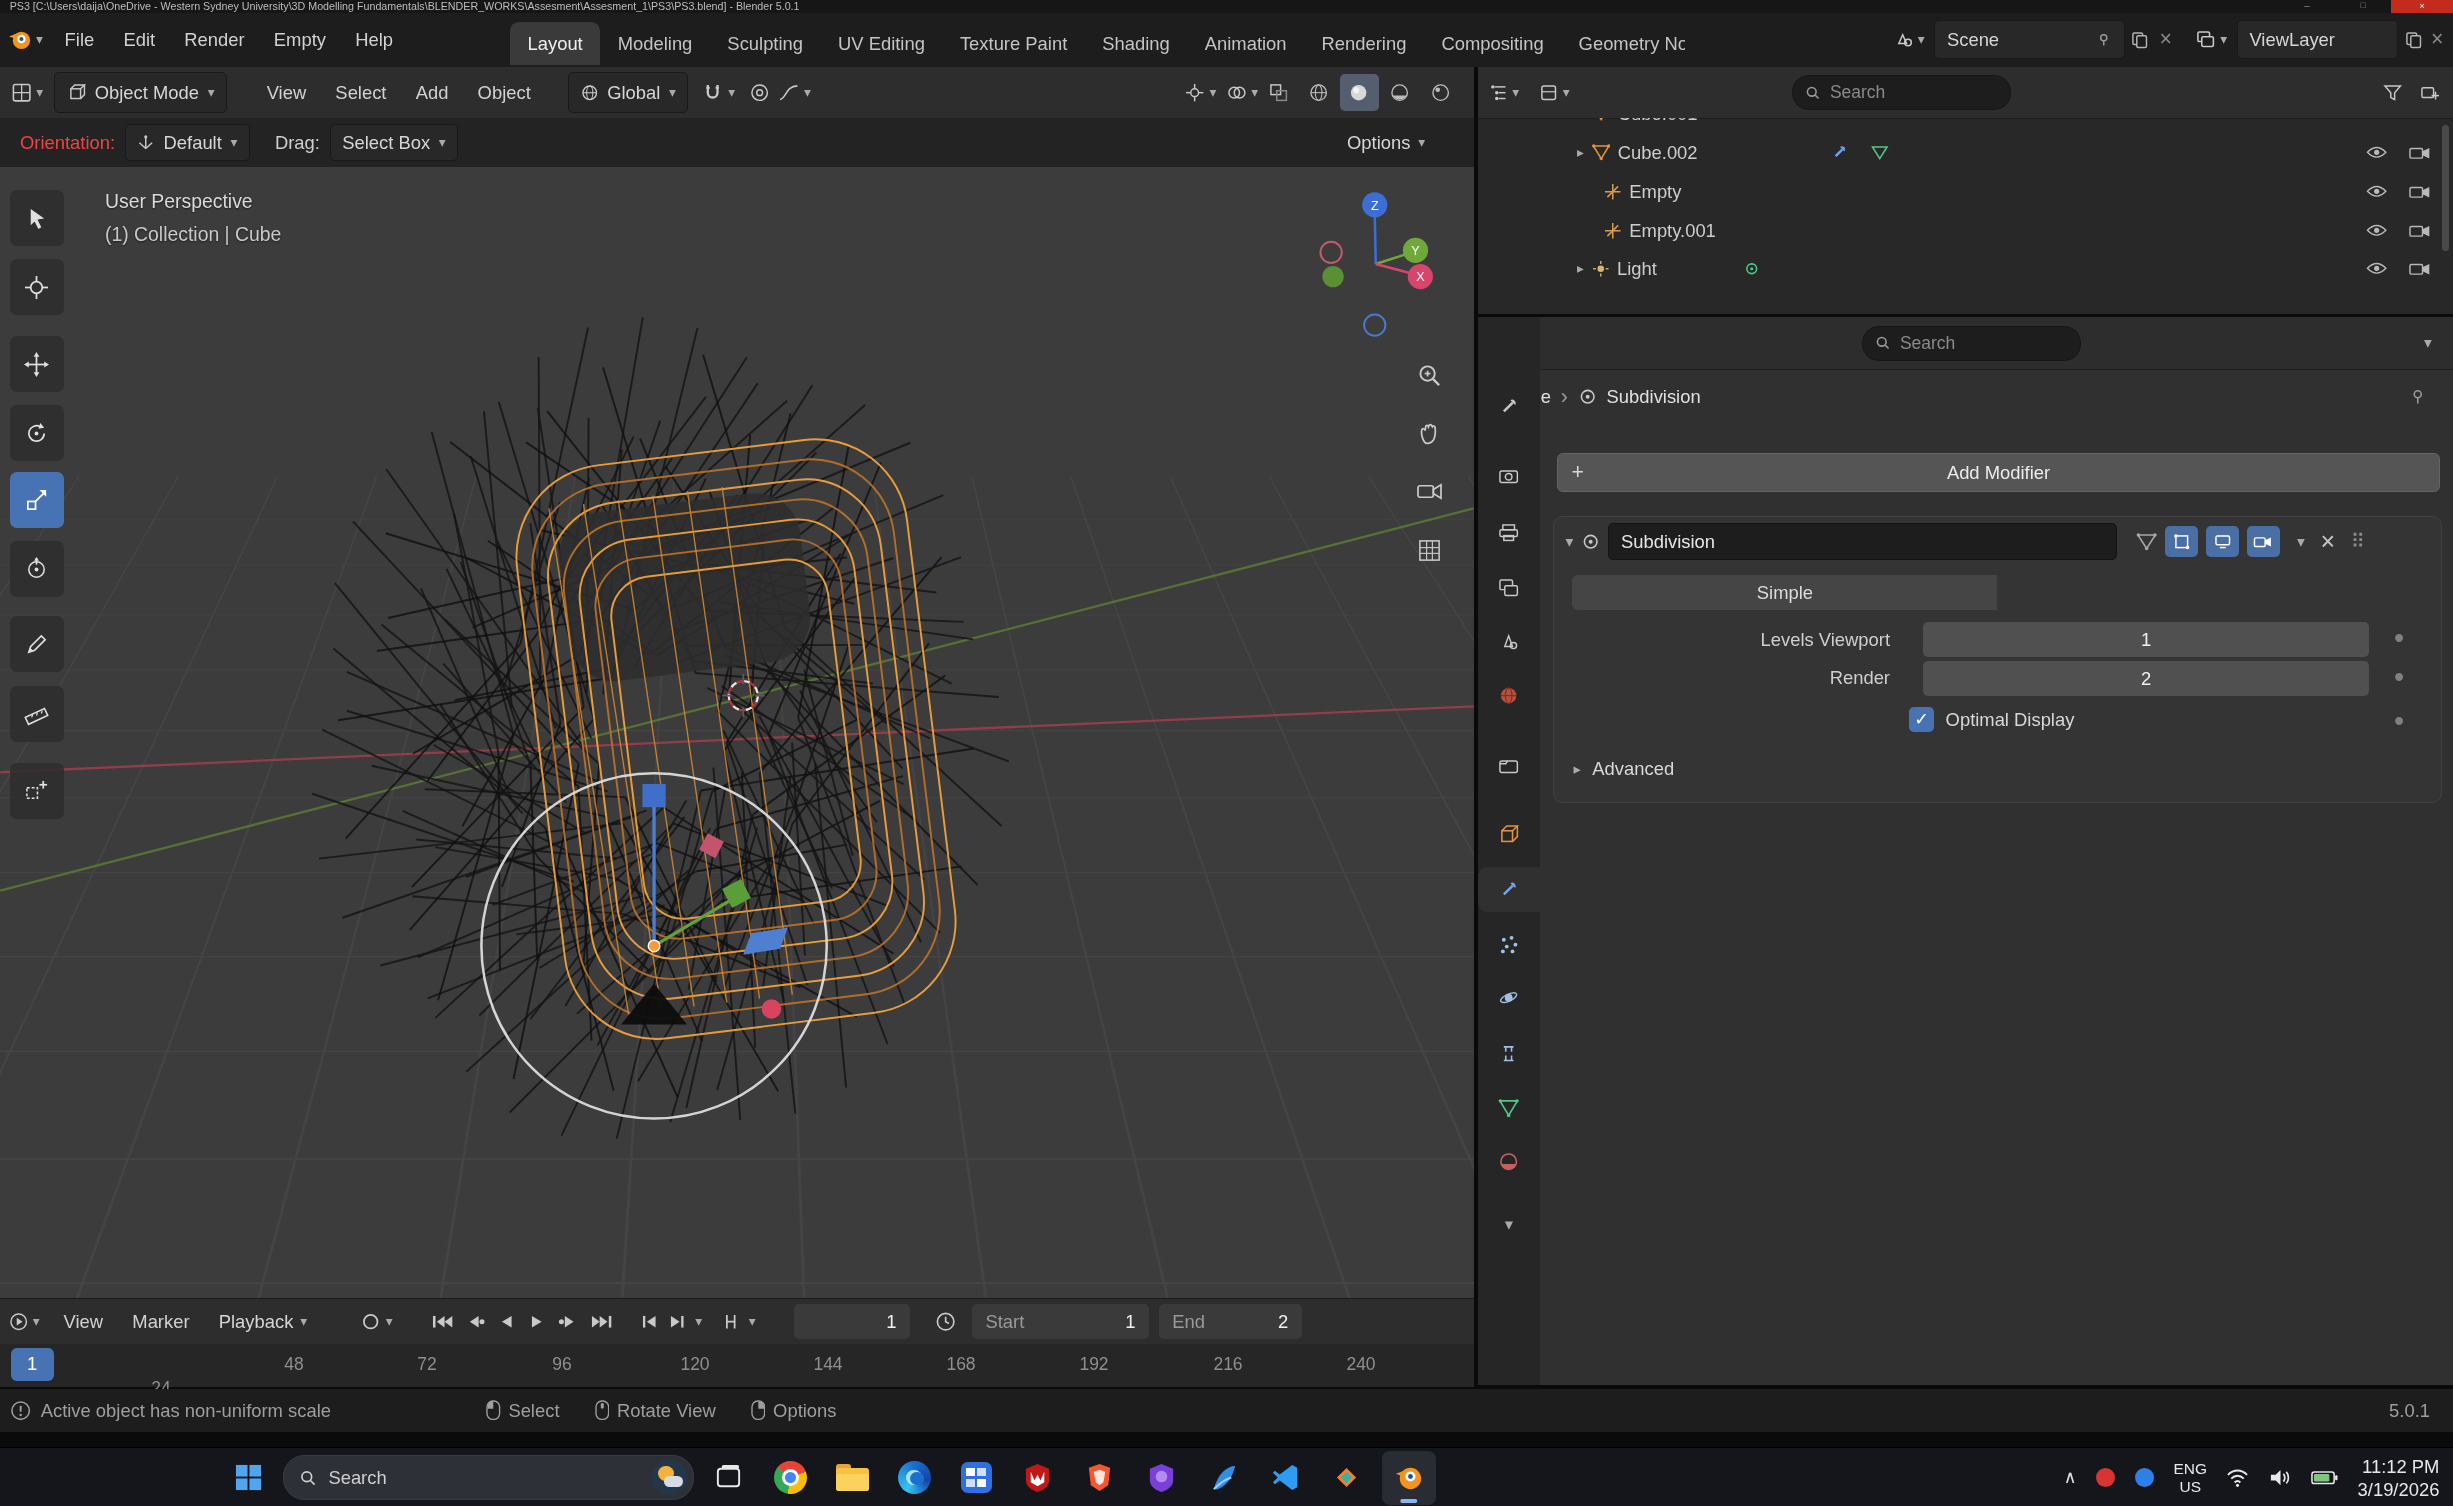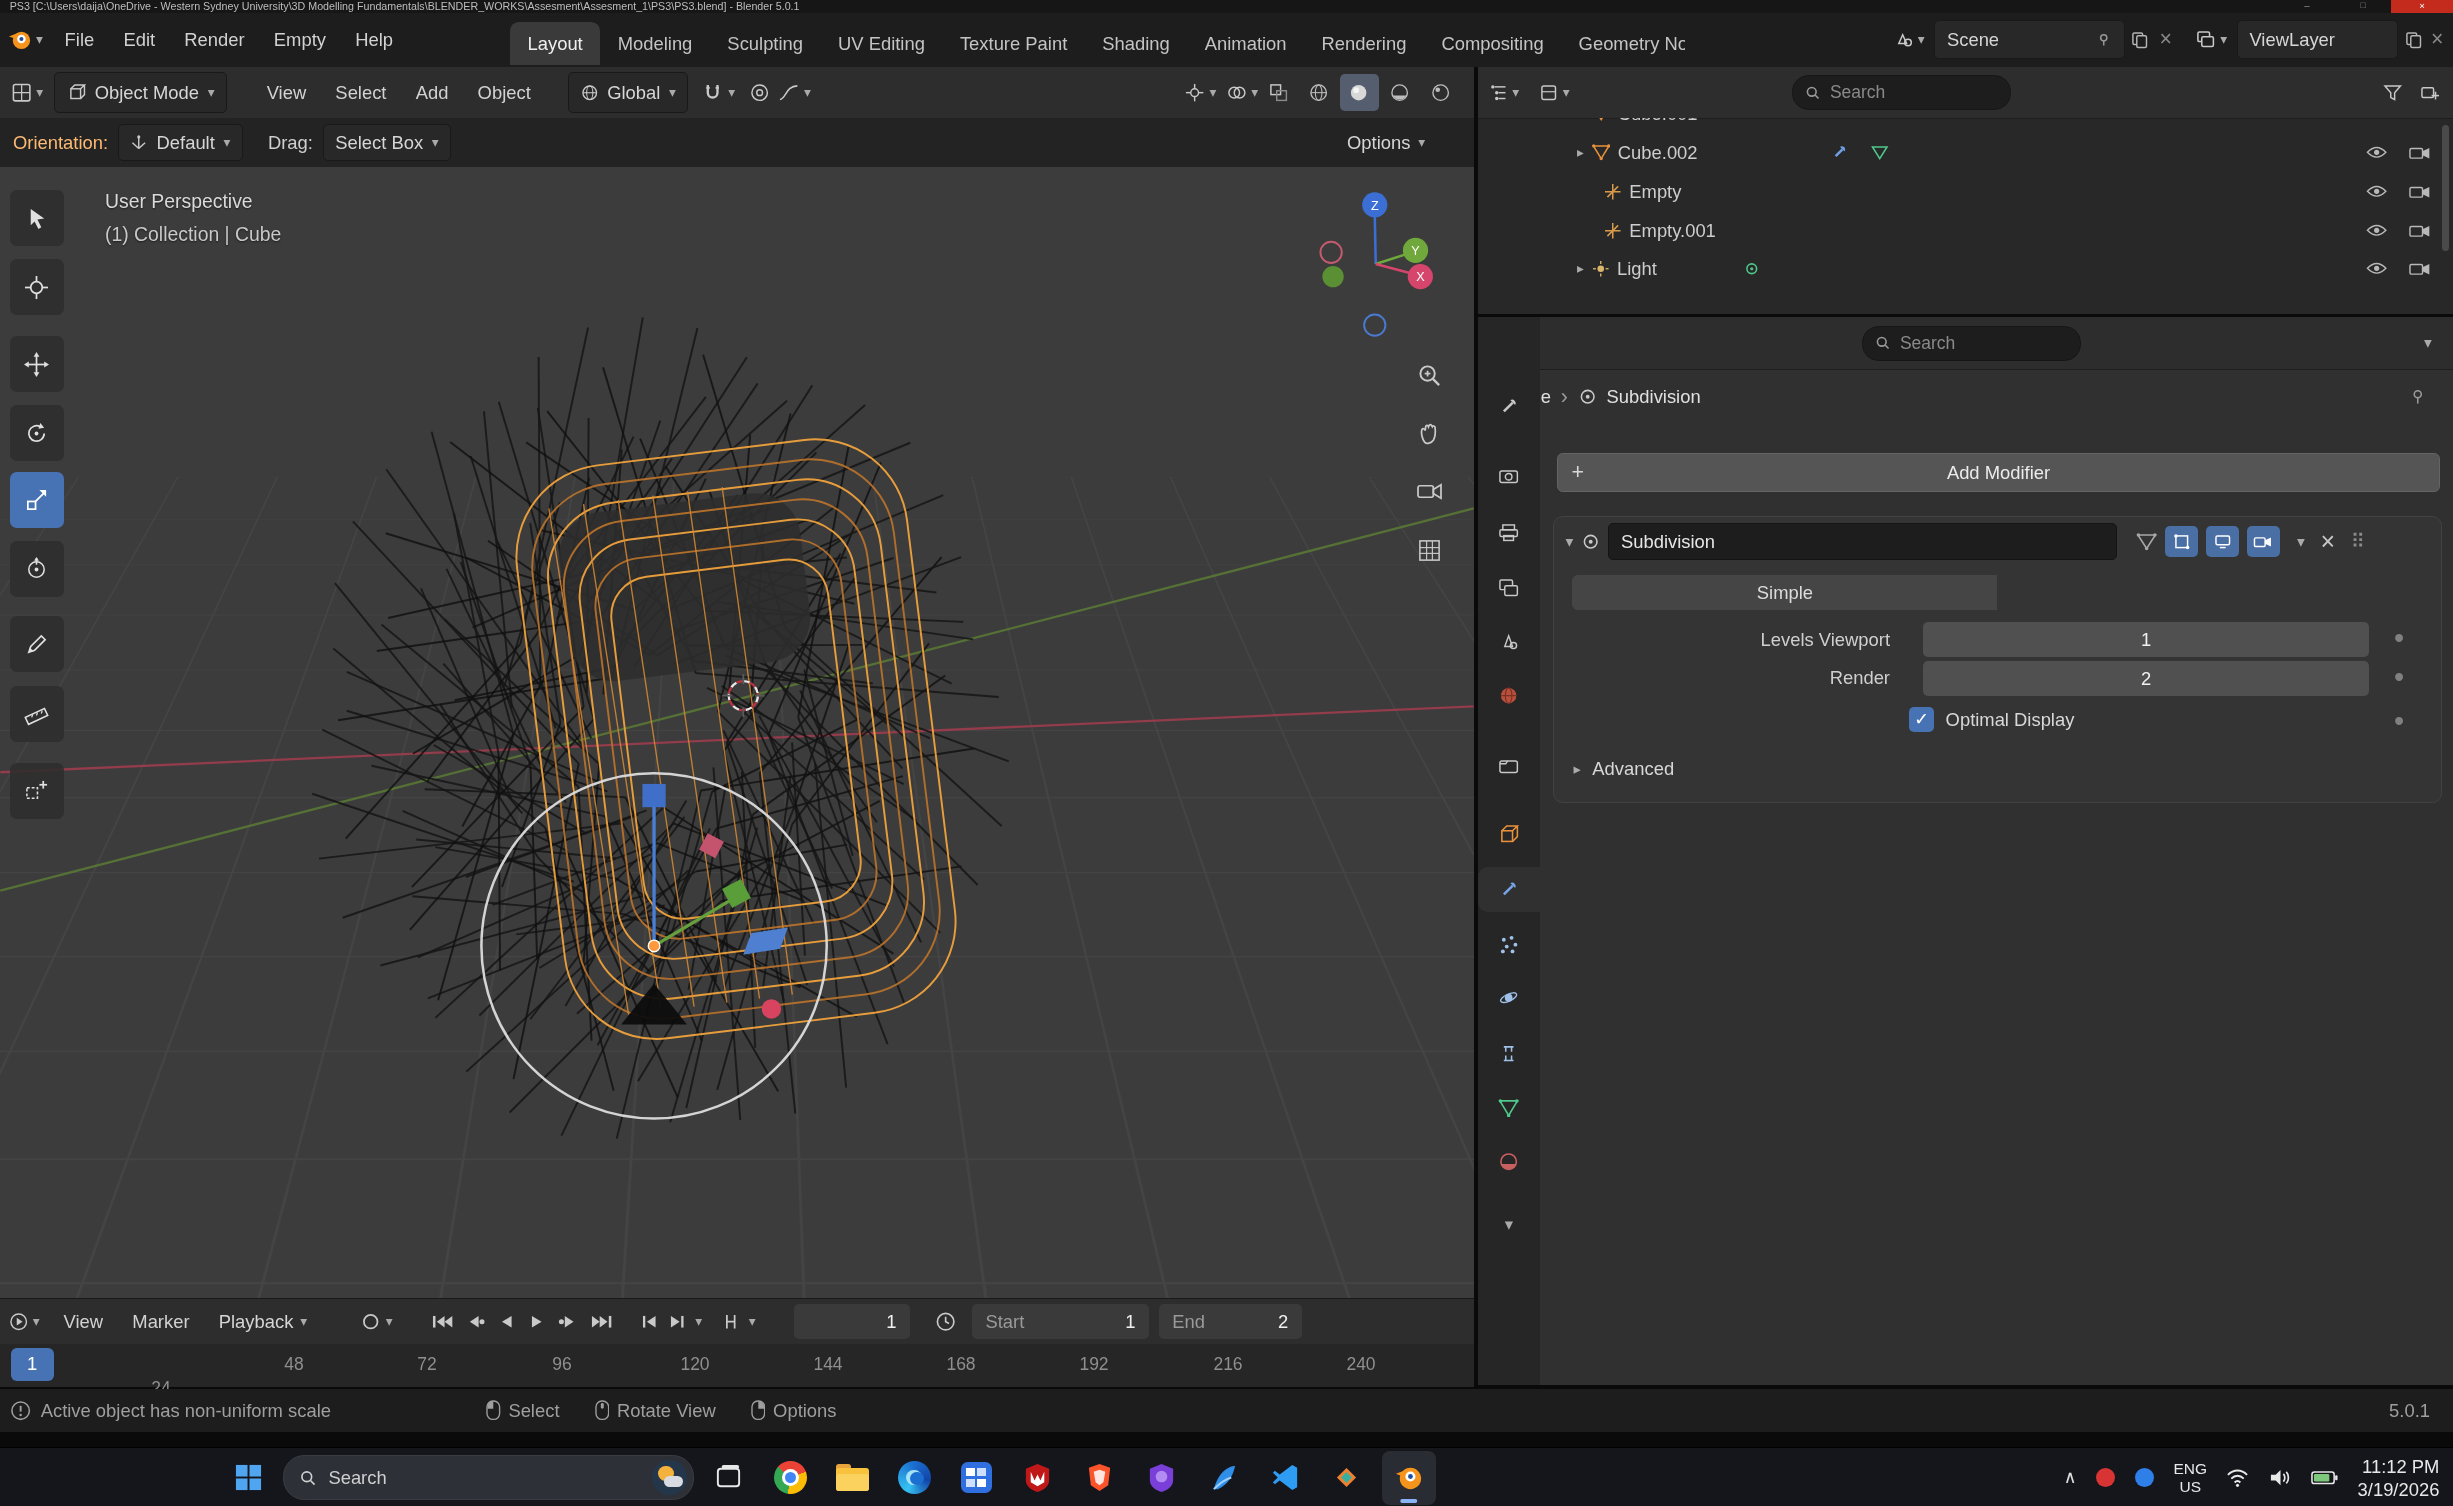--- a/index.html
+++ b/index.html
@@ -237,21 +237,21 @@
           <svg width="21.3" height="21.3" viewBox="0 0 22 22">
             <circle cx="11" cy="11" r="8" fill="none" stroke="#bdbdbd" stroke-width="1.4"></circle>
             <circle cx="8" cy="8" r="2.4" fill="#bdbdbd"></circle>
           </svg>
         </div>
       </div>
     </div>
   </div>
 
   <div class="abs row" style="left:0;top:118px;width:1474px;height:49px;background:#232323;border-bottom:1px solid #181818;">
-    <span style="margin-left:13px;color:#fdba74;">Orientation:</span>
+    <span style="margin-left:20px;color:#ef4444;">Orientation:</span>
     <div class="dd" style="height:35px;margin-left:9.7px;">
       <svg width="17.5" height="17.5" viewBox="0 0 18 18">
         <line x1="9" y1="15" x2="9" y2="3" stroke="#c9c9c9" stroke-width="1.5"></line>
         <line x1="9" y1="15" x2="2.5" y2="9" stroke="#c9c9c9" stroke-width="1.5"></line>
         <line x1="9" y1="15" x2="15.5" y2="9" stroke="#c9c9c9" stroke-width="1.5"></line>
         <circle cx="9" cy="3" r="1.6" fill="#c9c9c9"></circle>
       </svg>
       <span>Default</span>
       <span class="chev">▾</span>
     </div>

